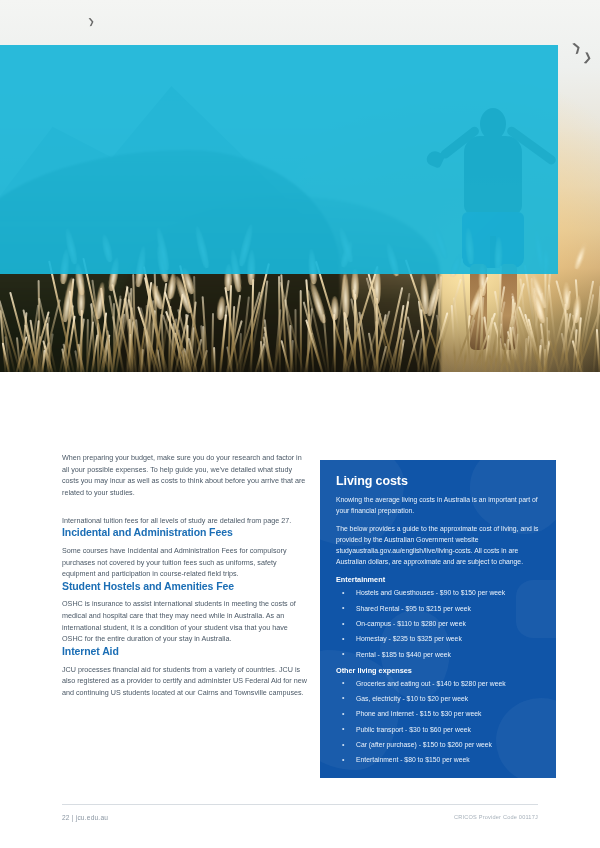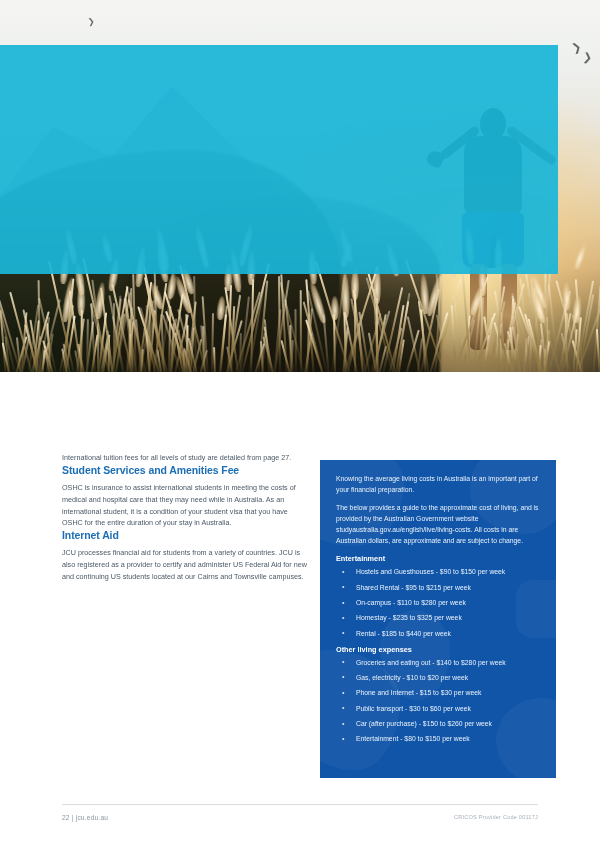--- a/index.html
+++ b/index.html
@@ -677,30 +677,33 @@
       <div class="bird" style="left:583px; top:52px; transform:rotate(8deg);">❯</div>
       <div class="bird" style="left:88px; top:18px; transform:rotate(-8deg); font-size:8px;">❯</div>
     </div>
 
     <div class="hero-banner"></div>
   </div>
 
   <div class="content">
 
     <div class="col-left">
+      <div class="intro">When preparing your budget, make sure you do your research and factor in all your possible expenses. To help guide you, we've detailed what study costs you may incur as well as costs to think about before you arrive that are related to your studies.</div>
 
       <div>
         <div class="sec-p">International tuition fees for all levels of study are detailed from page 27.</div>
       </div>
 
       <div>
+        <div class="sec-h">Incidental and Administration Fees</div>
+        <div class="sec-p">Some courses have Incidental and Administration Fees for compulsory purchases not covered by your tuition fees such as uniforms, safety equipment and participation in course-related field trips.</div>
       </div>
 
       <div>
-        <div class="sec-h">Student Services and Amenities Fee</div>
+        <div class="sec-h">Student Hostels and Amenities Fee</div>
       </div>
 
       <div>
         <div class="sec-p">OSHC is insurance to assist international students in meeting the costs of medical and hospital care that they may need while in Australia. As an international student, it is a condition of your student visa that you have OSHC for the entire duration of your stay in Australia.</div>
       </div>
 
       <div>
         <div class="sec-h">Internet Aid</div>
         <div class="sec-p">JCU processes financial aid for students from a variety of countries. JCU is also registered as a provider to certify and administer US Federal Aid for new and continuing US students located at our Cairns and Townsville campuses.</div>
       </div>
@@ -708,20 +711,21 @@
 
     <div class="panel">
       <div class="panel-deco d1"></div>
       <div class="panel-deco d2"></div>
       <div class="panel-deco d3"></div>
       <div class="panel-deco d4"></div>
       <div class="panel-deco d5"></div>
       <div class="panel-deco d6"></div>
 
       <div class="panel-inner">
+        <div class="panel-title">Living costs</div>
         <div class="panel-p">Knowing the average living costs in Australia is an important part of your financial preparation.</div>
         <div class="panel-p">The below provides a guide to the approximate cost of living, and is provided by the Australian Government website studyaustralia.gov.au/english/live/living-costs. All costs in are Australian dollars, are approximate and are subject to change.</div>
 
         <div class="panel-sub">Entertainment</div>
         <ul class="panel-ul">
           <li class="panel-li">Hostels and Guesthouses - $90 to $150 per week</li>
           <li class="panel-li">Shared Rental - $95 to $215 per week</li>
           <li class="panel-li">On-campus - $110 to $280 per week</li>
           <li class="panel-li">Homestay - $235 to $325 per week</li>
           <li class="panel-li">Rental - $185 to $440 per week</li>

